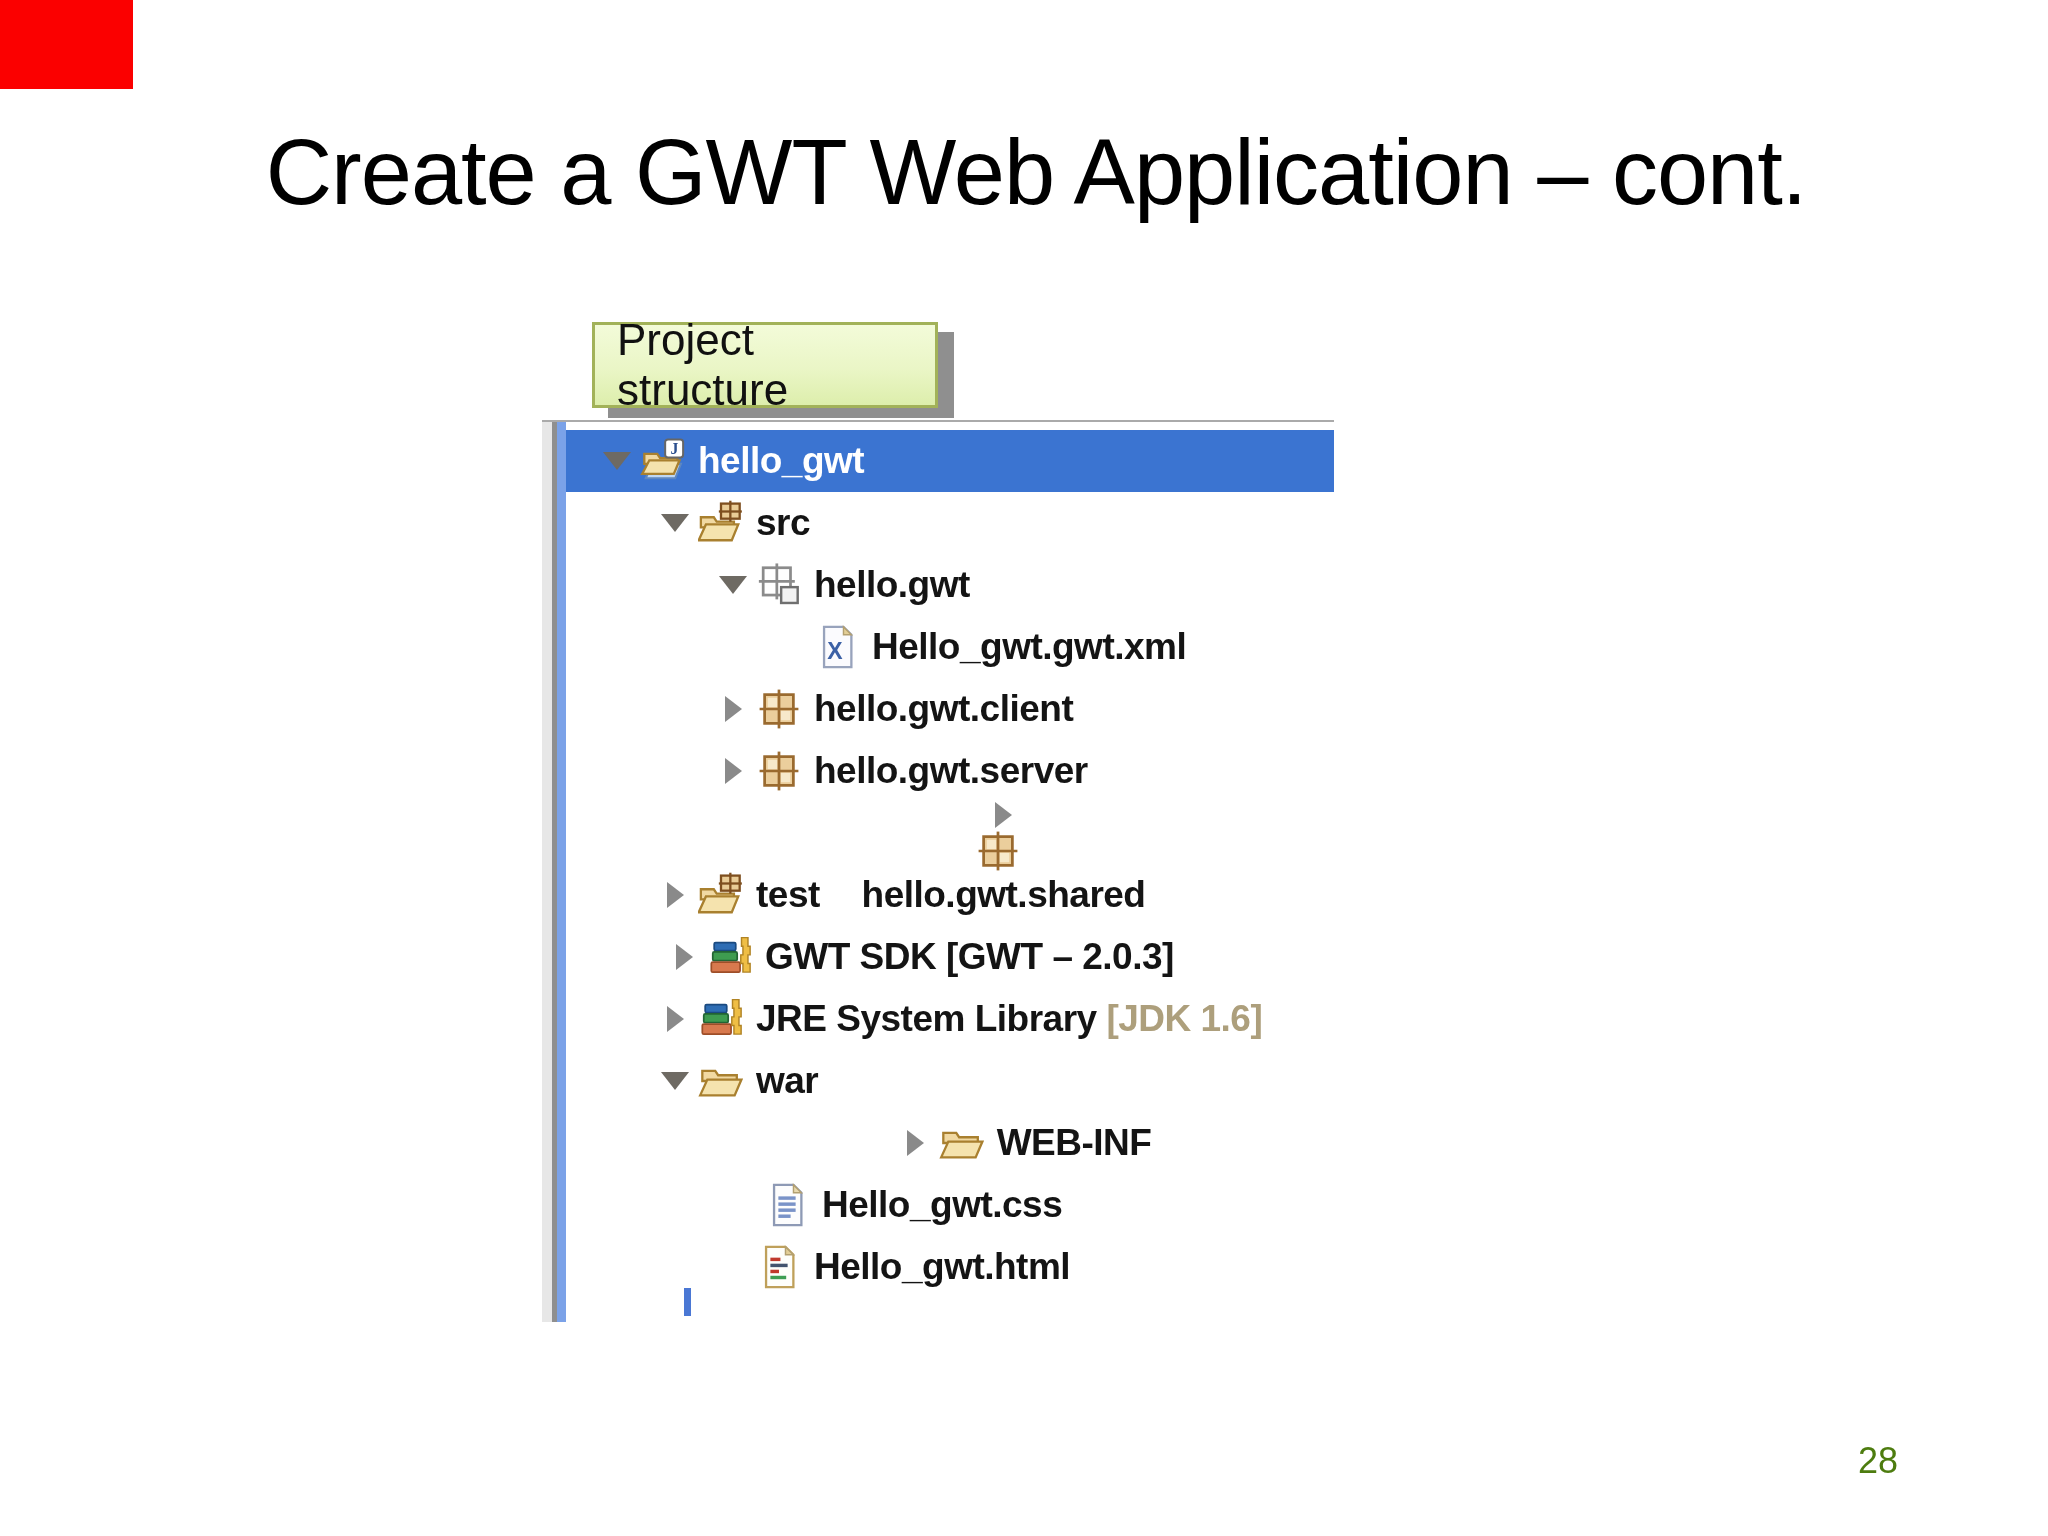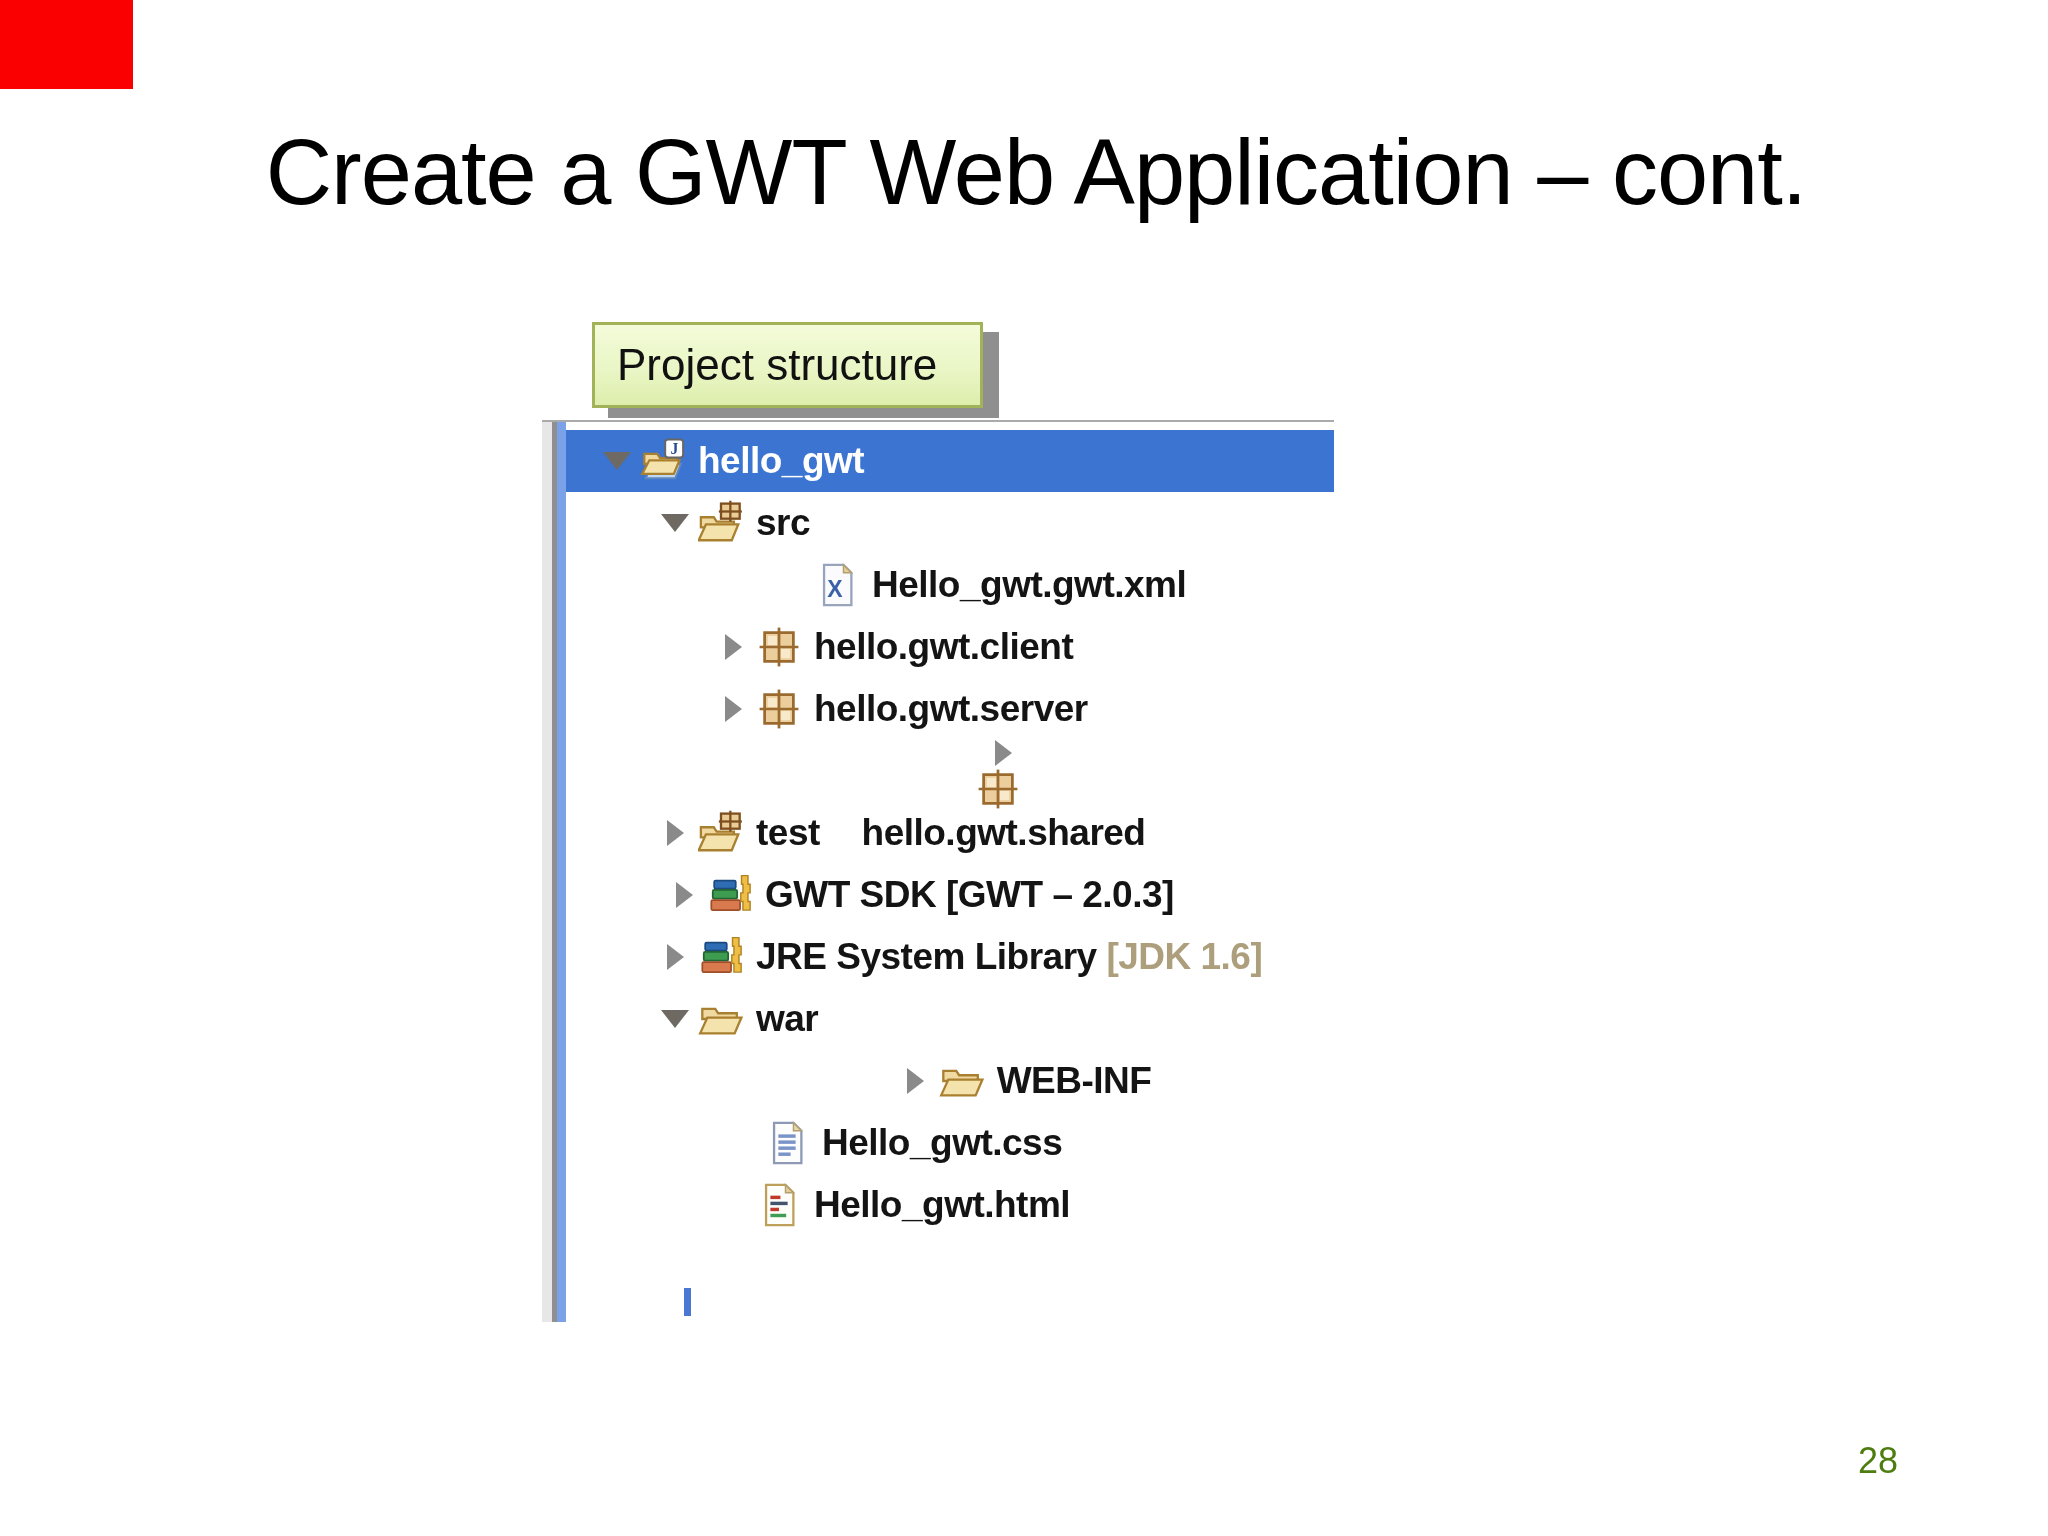--- a/index.html
+++ b/index.html
@@ -23,21 +23,21 @@
     margin:12px;
     text-align:center;
     font-size:92px;
     font-weight:400;
     letter-spacing:-1px;
     color:#000000;
   }
   
   #callout{
     position:absolute;left:592px;top:322px;
-    width:391px;height:86px;
+    width:346px;height:86px;
     box-sizing:border-box;
     border:3px solid #a2b259;
     background:linear-gradient(180deg,#f3fbd9 0%,#eaf6c6 55%,#ddeeac 100%);
     box-shadow:16px 10px 0 rgba(134,134,134,0.92);
     display:flex;align-items:center;
   }
   #callout .callout-text{
     padding-left:22px;
     font-size:44px;
     color:#111111;
@@ -150,20 +150,34 @@
           <span class="nodeicon">
             <svg viewBox="0 0 32 32">
               <path d="M2 12 h9 l2 3 h12 v4 H2 z" fill="#f1d9a2" stroke="#a9802f" stroke-width="1.6"></path>
               <path d="M0.5 28 L5.5 17 H28 L23.5 28 z" fill="#f5e3ae" stroke="#a9802f" stroke-width="1.6"></path>
               <rect x="16" y="2.5" width="13" height="10.5" fill="#e9cc96" stroke="#7e4f1f" stroke-width="1.6"></rect>
               <line x1="22.5" y1="0.5" x2="22.5" y2="15" stroke="#7e4f1f" stroke-width="1.6"></line>
               <line x1="14.5" y1="8" x2="30.5" y2="8" stroke="#7e4f1f" stroke-width="1.6"></line>
             </svg>
           </span>
           <span class="lbl"><span>src</span></span>
+        </div>
+        <div class="row" style="padding-left: 144px;">
+          <span class="twisty">
+            <i class="tri-down"></i>
+          </span>
+          <span class="nodeicon">
+            <svg viewBox="0 0 32 32">
+              <rect x="5" y="4" width="19" height="19" fill="#ffffff" stroke="#8b8b8b" stroke-width="1.9"></rect>
+              <line x1="14.5" y1="1" x2="14.5" y2="26" stroke="#8b8b8b" stroke-width="1.9"></line>
+              <line x1="2" y1="13.5" x2="27" y2="13.5" stroke="#8b8b8b" stroke-width="1.9"></line>
+              <rect x="17.5" y="17.5" width="11.5" height="11" fill="#f2f2f2" stroke="#6f6f6f" stroke-width="1.7"></rect>
+            </svg>
+          </span>
+          <span class="lbl"><span>hello.gwt</span></span>
         </div>
         <div class="row" style="padding-left: 202px;">
           <span class="twisty"></span>
           <span class="nodeicon">
             <svg viewBox="0 0 32 32">
               <path d="M7 2 H20.5 L26 7.5 V30 H7 z" fill="#fbfbfe" stroke="#98a3bc" stroke-width="1.6"></path>
               <path d="M20.5 2 L26 7.5 H20.5 z" fill="#e3ce96" stroke="#b3a070" stroke-width="1"></path>
               <text x="14.5" y="24" font-size="16" font-weight="bold" fill="#3c61a6" text-anchor="middle">X</text>
             </svg>
           </span>

